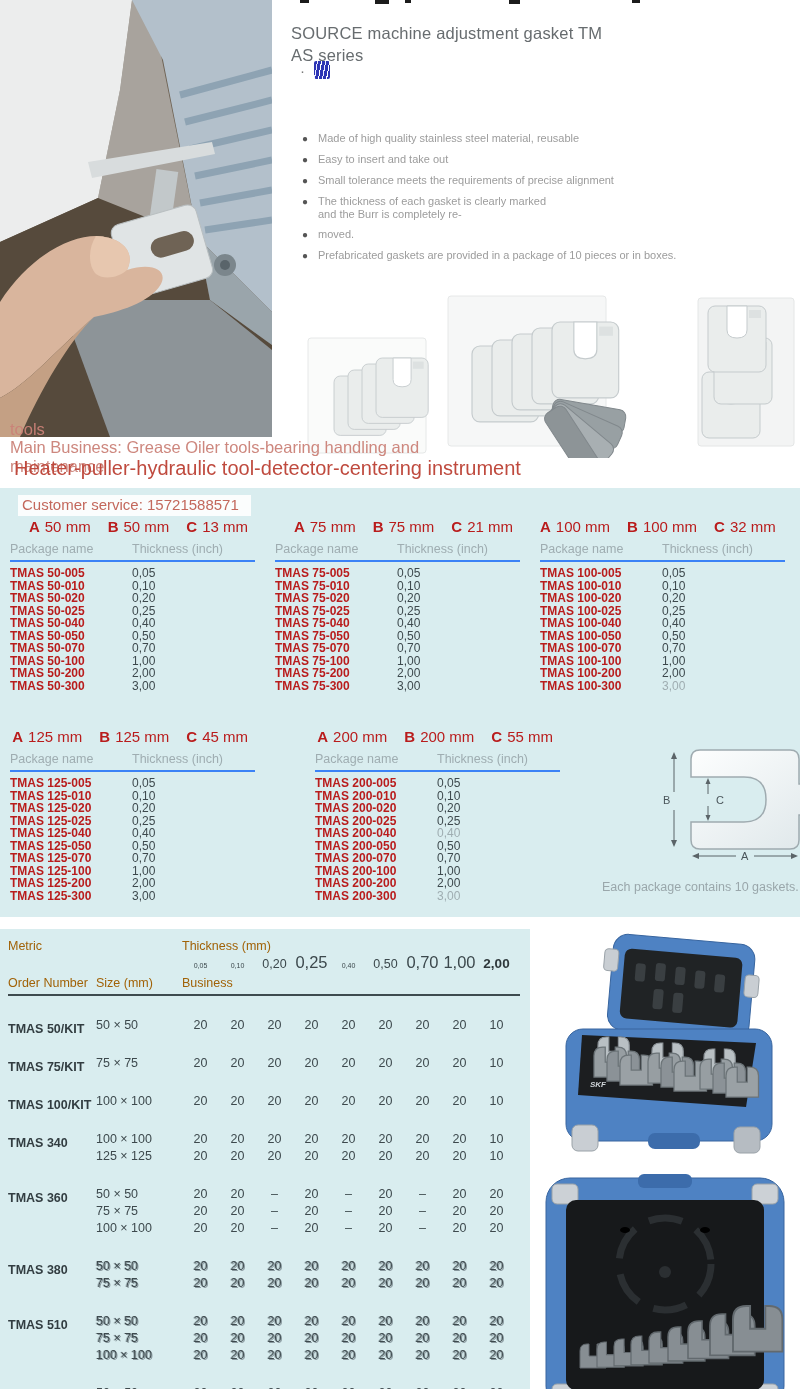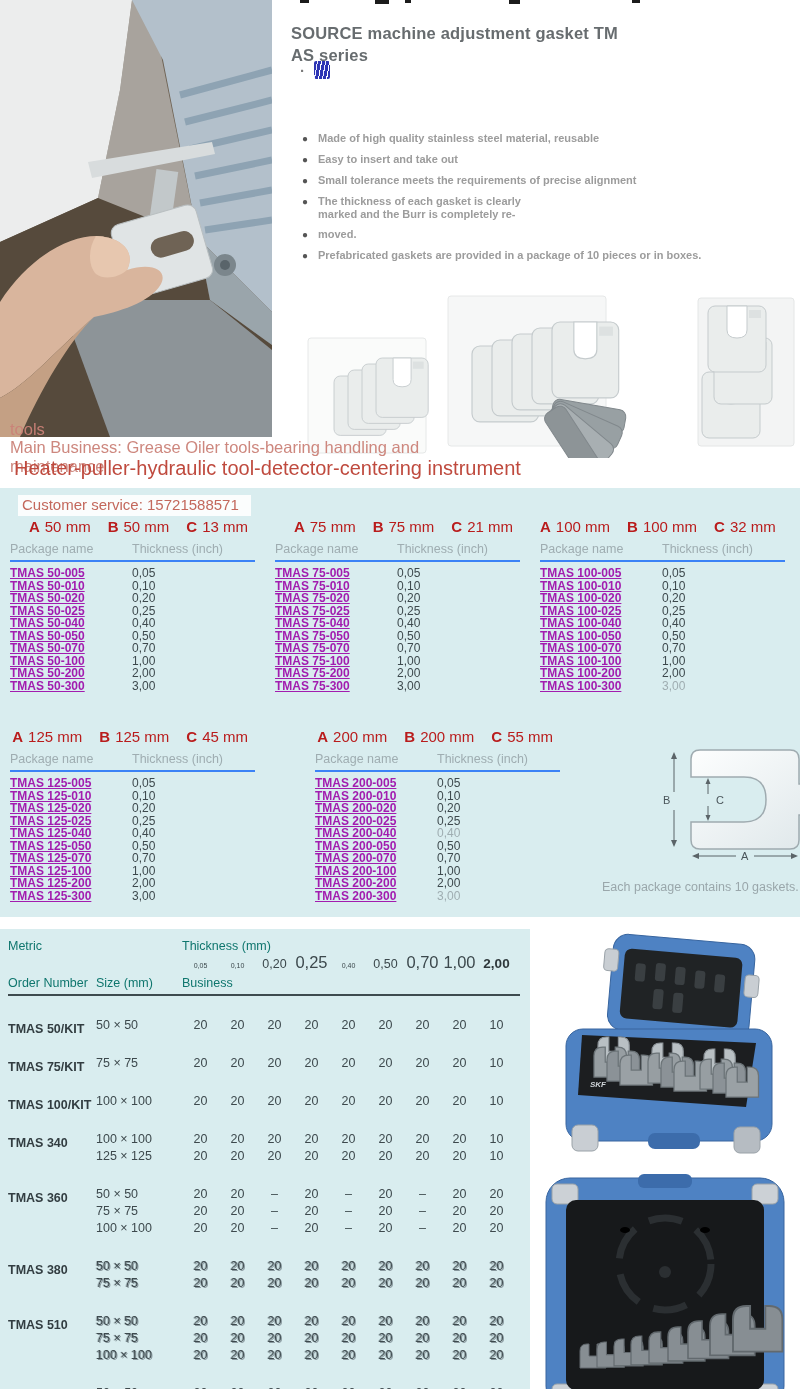--- a/index.html
+++ b/index.html
@@ -3,21 +3,21 @@
 <meta charset="utf-8">
 <style>
   * { margin:0; padding:0; box-sizing:border-box; }
   body { background:#fff; font-family:"Liberation Sans","DejaVu Sans",sans-serif; }
   .page { position:relative; width:800px; height:1389px; background:#fff; overflow:hidden; }
 
   
   .hero { position:relative; height:488px; background:#fff; }
   .hero-photo { position:absolute; left:0; top:0; width:272px; height:437px; }
   .hero-photo svg { display:block; width:100%; height:100%; }
-  .hero-right { position:absolute; left:272px; top:0; width:464px; height:437px; background:#fff;font-weight:bold; }
+  .hero-right { position:absolute; left:272px; top:0; width:464px; height:437px; background:#fff; }
   .crop-marks div { position:absolute; top:0; background:#1c1c1c; }
   .cm1{left:28px;width:9px;height:3px;} .cm2{left:103px;width:14px;height:4px;}
   .cm3{left:133px;width:6px;height:3px;} .cm4{left:237px;width:11px;height:4px;}
   .cm5{left:360px;width:8px;height:3px;}
   .hero-title { position:absolute; left:19px; top:22px; width:334px; font-size:16.5px; line-height:1.35; color:#676c6f; letter-spacing:.2px; }
   .icon-row { position:absolute; left:28px; top:61px; display:flex; align-items:center; }
   .icon-dot { color:#7a7a7a; font-size:15px; margin-right:9px; }
   .chip { width:16px; height:18px; border-radius:2px;
     background:repeating-linear-gradient(100deg,#2c34b4 0 3px,#e9ebff 3px 4px,#2c34b4 4px 7px,rgba(255,255,255,.85) 7px 8px); }
   .bullets { position:absolute; left:30px; top:132px; width:440px; }
@@ -37,35 +37,35 @@
   .pt-row-flex { display:flex; }
   .pt-row-flex.second { margin-top:36px;gap:40px; }
   .pt { width:255px; margin-right:10px; }
   .pt3 { width:250px; }
   .pt-dims { font-size:15px; color:#b91c1c; margin-bottom:7px; white-space:nowrap;text-align:right; }
   .pt-dims b { margin-right:5px; }
   .pt-dims .dv { margin-right:17px; }
   .pt-head { display:flex; font-size:12.5px; color:#9fadb1; padding-bottom:4px; border-bottom:2px solid #3b82f6; margin-bottom:5px; width:245px; }
   .pt-head .h1 { width:122px; flex:0 0 122px; }
   .pt-rows .r { display:flex; font-size:12px; line-height:12.5px; height:12.5px; }
-  .pt-rows .nm { width:122px; flex:0 0 122px; font-weight:700; color:#a21caf;text-decoration:underline; }
+  .pt-rows .nm { width:122px; flex:0 0 122px; font-weight:700; color:#b91c1c; }
   .pt-rows .tv { color:#3d494d; }
   .pt-rows .tv.light { color:#9fadb1; }
   .diagram { width:250px; position:relative; }
   .diagram svg { display:block; margin-top:14px; }
   .dia-caption { margin-left:-18px; margin-top:16px; font-size:12.5px; color:#9aa7ab; }
 
   .gap-white { height:12px; background:#fff; }
 
   
   .kit { display:flex; height:487px; background:#d9edef; }
   .kit-table { width:530px; padding:10px 0 0 8px; }
   .k-grid { display:grid; grid-template-columns:88px 86px repeat(9,37px); align-items:end; }
   .k-span9 { grid-column:3 / 12; }
-  .k-gray { font-size:12.5px; color:#0f766e; }
+  .k-gray { font-size:12.5px; color:#a16207; }
   .k-thickvals { display:grid; grid-template-columns:repeat(9,37px); align-items:baseline; height:21px; }
   .t-cell { text-align:center; color:#3c484c; }
   .t-xs { font-size:7px; } .t-m { font-size:12.5px; } .t-l { font-size:16.5px; }
   .t-b { font-size:13.5px; font-weight:700; color:#2e383b; }
   .k-labels { margin-top:2px; }
   .k-rule { width:512px; border-bottom:2.5px solid #3e4b4f; margin-top:4px; }
   .k-row { display:grid; grid-template-columns:88px 86px repeat(9,37px); font-size:12.5px; line-height:17px; height:17px; color:#3d494d; }
   .k-row:first-child { margin-top:8px; }
   .k-row.gap { margin-top:21px; }
   .k-order { font-weight:700; color:#323d41; white-space:nowrap; }

